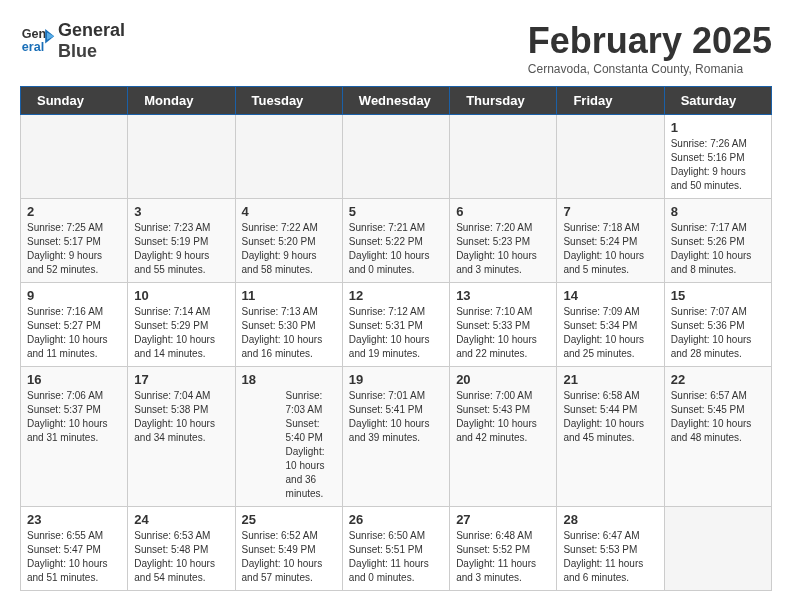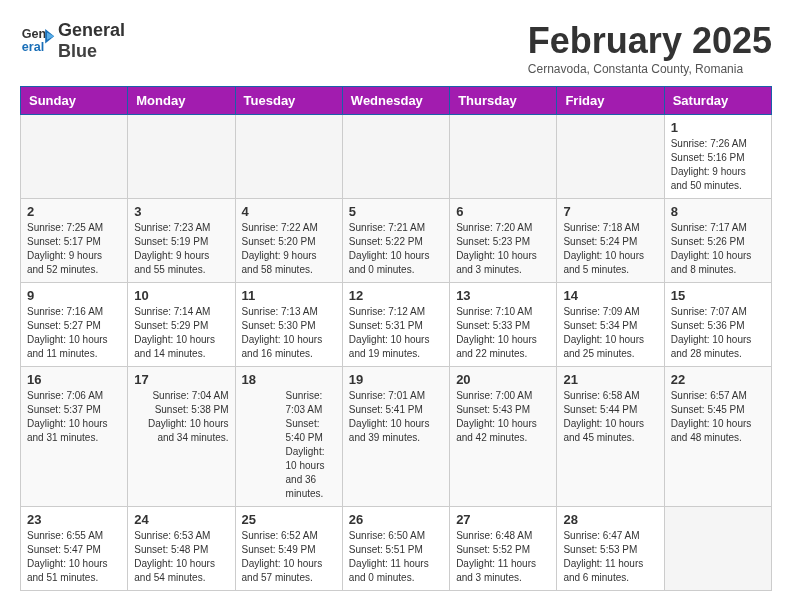--- a/index.html
+++ b/index.html
@@ -35,24 +35,24 @@
     .calendar-subtitle {
       font-size: 12px;
       color: #555;
     }
     .calendar-table {
       width: 100%;
       border-collapse: collapse;
       table-layout: fixed;
     }
     .calendar-table th {
-      background: #a21caf;
+      background: #404040;
       color: #fff;
       text-align: left;
-      padding: 6px 8px;
+      padding: 6px 16px;
       font-size: 13px;
       font-weight: bold;
       border: 1px solid #1a60a8;
     }
     .calendar-table td {
       border: 1px solid #ccc;
       vertical-align: top;
       padding: 5px 6px;
       height: 80px;
       background: #fff;
@@ -230,21 +230,21 @@
       <tr class="row-even">
         <td>
           <span class="day-number">16</span>
           <div class="day-info" style="white-space: pre-line;">Sunrise: 7:06 AM
 Sunset: 5:37 PM
 Daylight: 10 hours
 and 31 minutes.</div>
         </td>
         <td>
           <span class="day-number">17</span>
-          <div class="day-info" style="white-space: pre-line; text-align: right;">Sunrise: 7:04 AM
+          <div class="day-info" style="white-space: pre-line;">Sunrise: 7:04 AM
 Sunset: 5:38 PM
 Daylight: 10 hours
 and 34 minutes.</div>
         </td>
         <td>
           <span class="day-number">18</span>
           <div class="day-info" style="white-space: pre-line; margin-left: 44px;">Sunrise: 7:03 AM
 Sunset: 5:40 PM
 Daylight: 10 hours
 and 36 minutes.</div>

